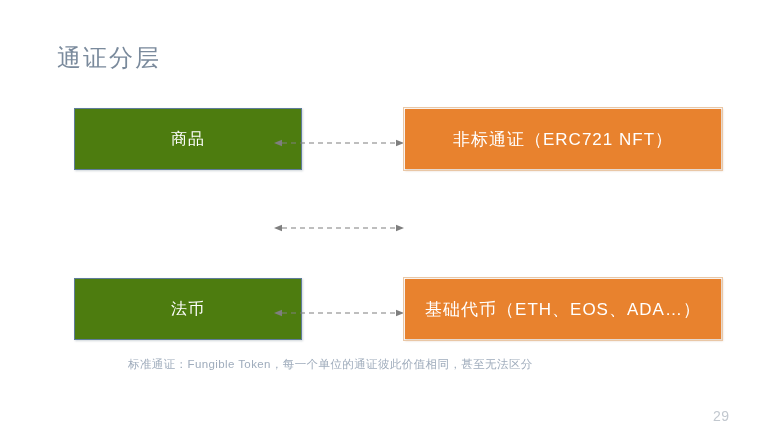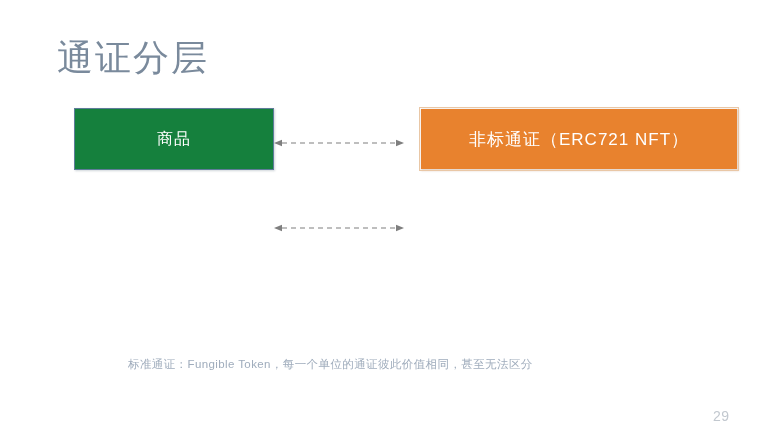--- a/index.html
+++ b/index.html
@@ -22,21 +22,21 @@
     width: 777px;
     height: 437px;
     background: #ffffff;
   }
 
   
   #slide-title {
     position: absolute;
     left: 57px;
     top: 38px;
-    font-size: 36px;
+    font-size: 24px;
     line-height: 40px;
     letter-spacing: 2px;
     color: #7a8a9c;
     font-weight: 400;
     white-space: nowrap;
   }
 
   
   .row {
     position: absolute;
@@ -57,28 +57,28 @@
     align-items: center;
     justify-content: center;
     color: #ffffff;
     font-size: 16px;
     letter-spacing: 1px;
     white-space: nowrap;
   }
 
   .box-left {
     left: 74px;
-    width: 200px;
-    background: #15803d;
+    width: 228px;
+    background: #4d7c0f;
     border: 1px solid #5e7c99;
     box-shadow: 1px 1px 2px rgba(120,135,150,0.35);
   }
 
   .box-right {
-    left: 420px;
+    left: 404px;
     width: 318px;
     background: #e8822e;
     border: 1px solid #d6accb00;
     background-clip: padding-box;
     box-shadow: 1px 1px 2px rgba(180,140,110,0.35);
     outline: 1px solid #e9c7a6;
     font-size: 17px;
   }
 
   
@@ -140,18 +140,33 @@
   <div class="row row-1">
     <div class="connector">
       <svg width="130" height="10" viewBox="0 0 130 10">
         <line x1="8" y1="5" x2="122" y2="5" stroke="#7f7f7f" stroke-width="1.2" stroke-dasharray="5,4"></line>
         <polygon points="0,5 8,1.8 8,8.2" fill="#7f7f7f"></polygon>
         <polygon points="130,5 122,1.8 122,8.2" fill="#7f7f7f"></polygon>
       </svg>
     </div>
   </div>
 
+  <div class="row row-2">
+    <div class="box box-left">
+      <span>法币</span>
+    </div>
+    <div class="connector">
+      <svg width="130" height="10" viewBox="0 0 130 10">
+        <line x1="8" y1="5" x2="122" y2="5" stroke="#7f7f7f" stroke-width="1.2" stroke-dasharray="5,4"></line>
+        <polygon points="0,5 8,1.8 8,8.2" fill="#7f7f7f"></polygon>
+        <polygon points="130,5 122,1.8 122,8.2" fill="#7f7f7f"></polygon>
+      </svg>
+    </div>
+    <div class="box box-right">
+      <span>基础代币（ETH、EOS、ADA…）</span>
+    </div>
+  </div>
 
   <div class="footnote footnote-0">标准通证：Fungible Token，每一个单位的通证彼此价值相同，甚至无法区分</div>
 
   <div id="page-number">29</div>
 
 </div>
 
 </body></html>

